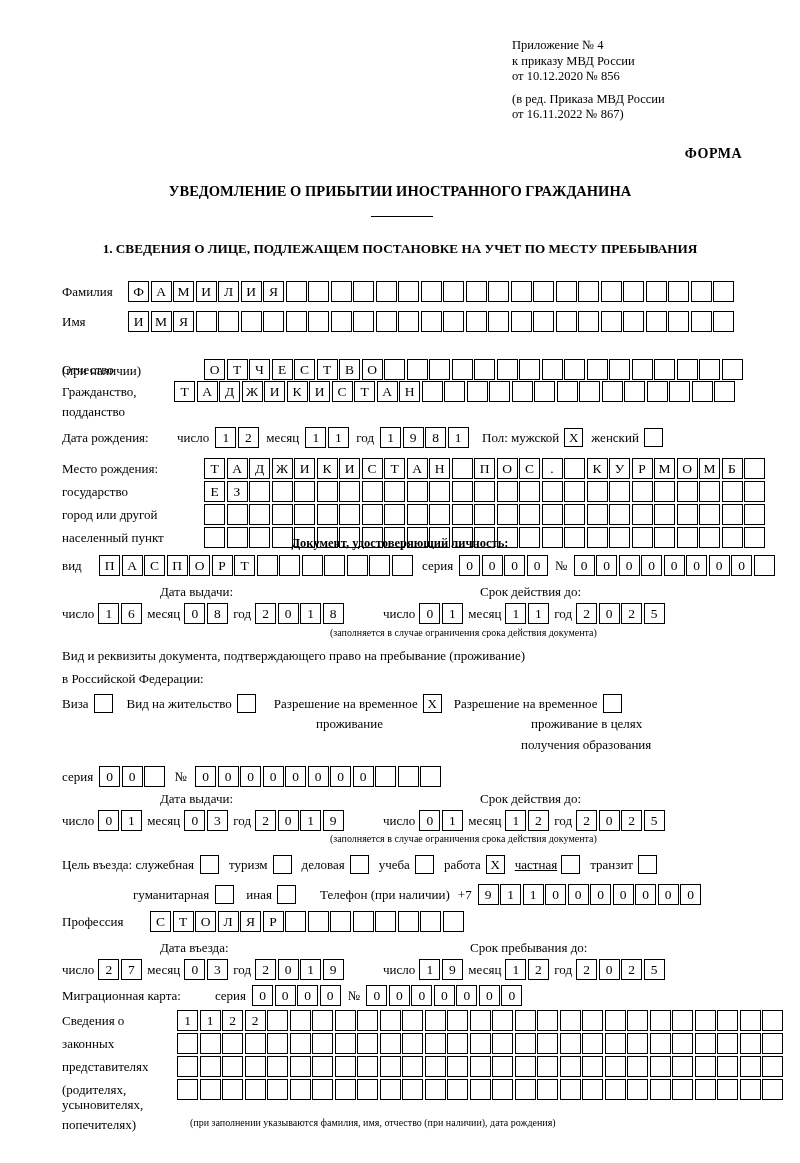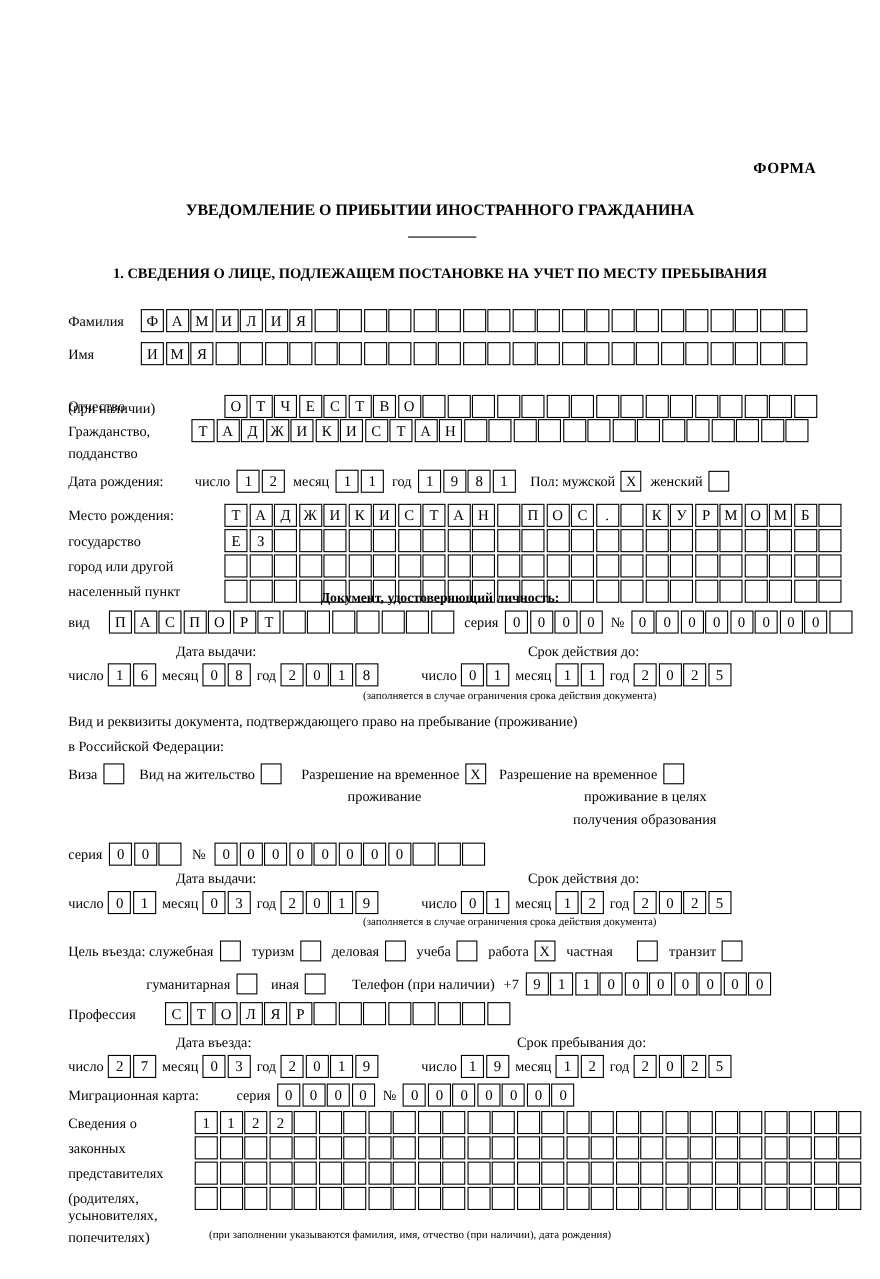--- a/index.html
+++ b/index.html
@@ -117,20 +117,28 @@
   }
   .note {
     font-size: 10px;
   }
 </style>
 </head>
 <body>
 
 <div class="page">
 
+  <div class="header-block">
+    <div>Приложение № 4</div>
+    <div>к приказу МВД России</div>
+    <div>от 10.12.2020 № 856</div>
+    <div class="gap"></div>
+    <div>(в ред. Приказа МВД России</div>
+    <div>от 16.11.2022 № 867)</div>
+  </div>
 
   <div class="form-word">ФОРМА</div>
 
   <div class="title">
     <div>УВЕДОМЛЕНИЕ О ПРИБЫТИИ ИНОСТРАННОГО ГРАЖДАНИНА</div>
     <div>
       <span class="rule"></span>
     </div>
   </div>
 
@@ -602,21 +610,21 @@
     <span class="lbl" style="margin-right:6px;">Цель въезда: служебная</span>
     <span class="box"></span>
     <span class="lbl" style="margin-left:10px;margin-right:5px;">туризм</span>
     <span class="box"></span>
     <span class="lbl" style="margin-left:10px;margin-right:5px;">деловая</span>
     <span class="box"></span>
     <span class="lbl" style="margin-left:10px;margin-right:5px;">учеба</span>
     <span class="box"></span>
     <span class="lbl" style="margin-left:10px;margin-right:5px;">работа</span>
     <span class="box">X</span>
-    <span class="lbl" style="margin-left:10px;margin-right:22px;">частная</span>
+    <span class="lbl" style="margin-left:10px;margin-right:4px;text-decoration:underline;">частная</span>
     <span class="box"></span>
     <span class="lbl" style="margin-left:10px;margin-right:5px;">транзит</span>
     <span class="box"></span>
   </div>
 
   <div class="row" style="top:884px; left:133px;">
     <span class="lbl" style="margin-right:6px;">гуманитарная</span>
     <span class="box"></span>
     <span class="lbl" style="margin-left:12px;margin-right:5px;">иная</span>
     <span class="box"></span>

